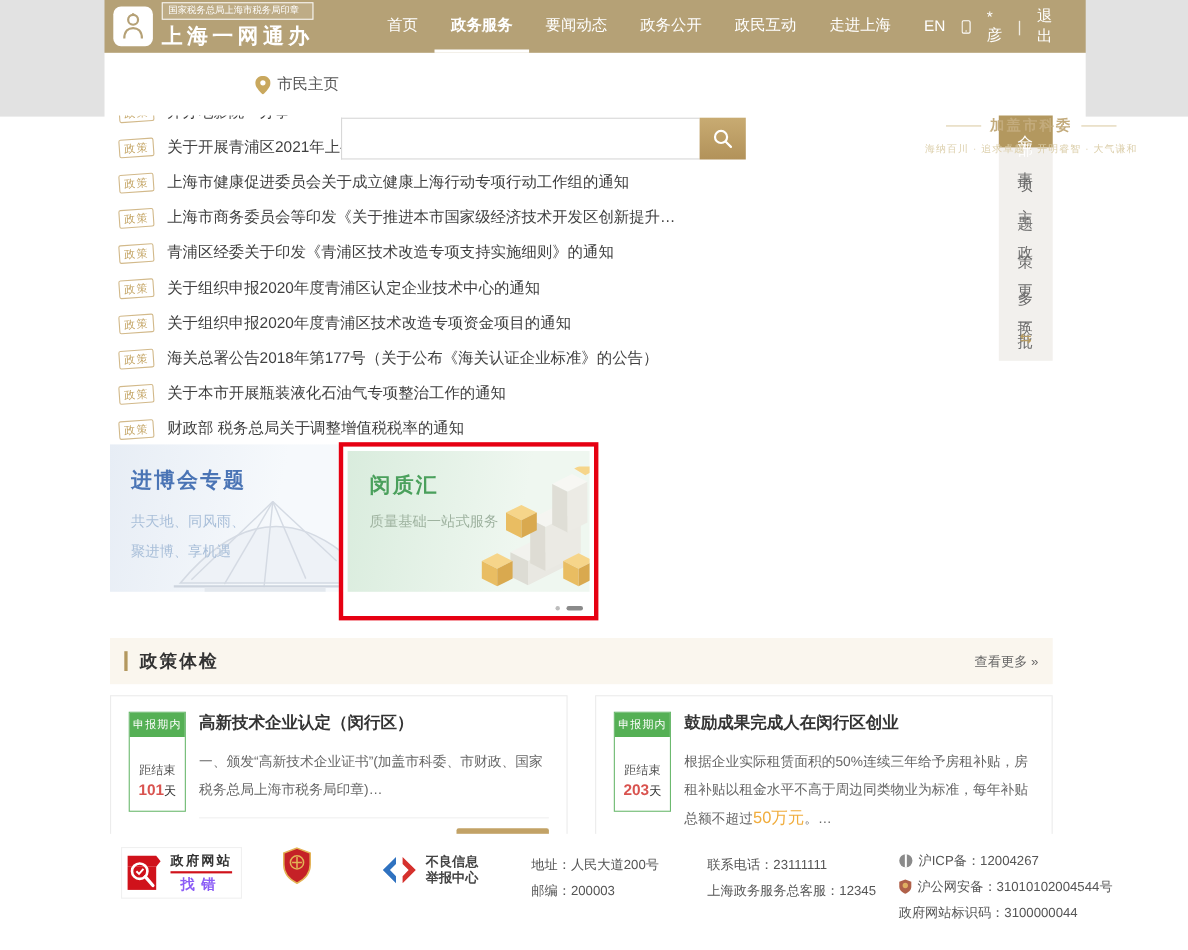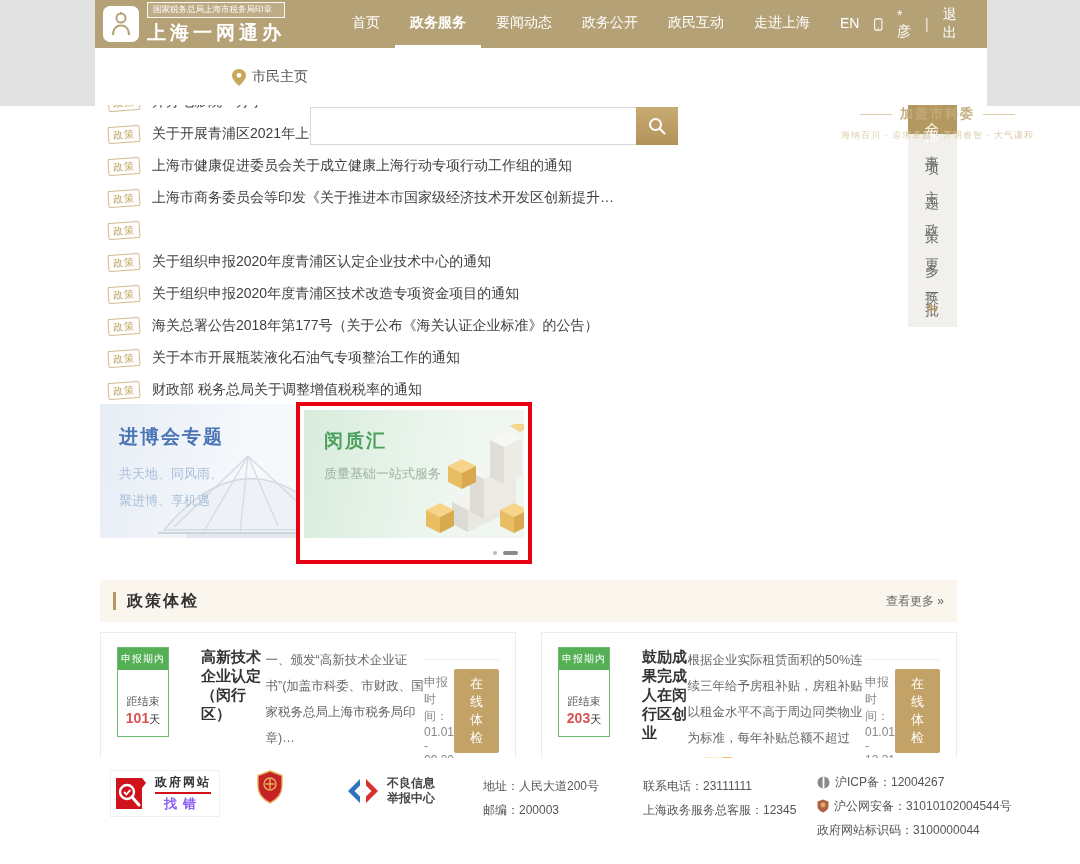--- a/index.html
+++ b/index.html
@@ -47,21 +47,21 @@
   .side-refresh { padding:10px 0 2px; font-size:14px; color:#6b6b6b; cursor:pointer; display:flex; flex-direction:column; align-items:center; gap:2px; }
   .refresh-icon { color:#b89c62; font-size:13px; }
 
   
   .expo-card { position:absolute; left:100px; top:404px; width:210px; height:134px; cursor:pointer;
                background:linear-gradient(100deg,#e7edf5 0%,#f6f9fc 70%); overflow:hidden; }
   .expo-title { position:absolute; left:19px; top:20px; color:#4a74b5; font-size:19px; font-weight:bold; letter-spacing:2px; }
   .expo-sub { position:absolute; left:19px; top:56px; color:#a9bfd9; font-size:13px; line-height:27px; }
   .expo-art { position:absolute; right:-6px; bottom:-4px; }
 
-  .highlight-frame { position:absolute; left:296px; top:402px; width:236px; height:162px; border:4px solid #e60012; background:#fff; z-index:6; }
+  .highlight-frame { position:absolute; left:308px; top:402px; width:236px; height:162px; border:4px solid #e60012; background:#fff; z-index:6; }
   .green-card { position:absolute; left:4px; top:4px; width:220px; height:128px; cursor:pointer;
                 background:linear-gradient(100deg,#d9ecdd 0%,#eff7f0 70%); overflow:hidden; }
   .green-title { position:absolute; left:20px; top:18px; color:#4aa05c; font-size:19px; font-weight:bold; letter-spacing:2px; }
   .green-sub { position:absolute; left:20px; top:55px; color:#9fb3a0; font-size:13px; }
   .cubes-art { position:absolute; right:-8px; bottom:-6px; }
   .carousel { position:absolute; right:10px; bottom:5px; display:flex; align-items:center; gap:6px; }
   .dot { width:4px; height:4px; border-radius:50%; background:#bdbdbd; cursor:pointer; }
   .dot-pill { width:15px; height:4px; border-radius:2px; background:#8a8a8a; cursor:pointer; }
 
   
@@ -72,21 +72,21 @@
   .more-link { margin-left:auto; margin-right:13px; font-size:12px; color:#666; cursor:pointer; }
 
   
   .pcards { position:absolute; left:100px; top:632px; width:857px; height:150px; display:flex; gap:25px; z-index:1; }
   .pcard { flex:1; background:#fff; border:1px solid #ececec; padding:14px 16px 0; display:flex; overflow:hidden; }
   .badge-box { width:52px; flex:0 0 auto; border:1px solid #6cb96f; text-align:center; align-self:flex-start; }
   .badge-top { background:#55b055; color:#fff; font-size:10px; padding:4px 0; letter-spacing:1px; }
   .badge-body { padding:23px 0 8px; font-size:11px; color:#555; line-height:17px; }
   .days-num { color:#d9534f; font-size:14px; font-weight:bold; }
   .days-unit { color:#333; font-size:11px; }
-  .pcard-main { margin-left:32px; flex:1; display:flex; }
+  .pcard-main { margin-left:12px; flex:1; display:flex; flex-direction:column; }
   .pcard-title { font-size:15px; font-weight:bold; color:#333; margin:1px 0 12px; cursor:pointer; }
   .pcard-desc { font-size:12.5px; color:#666; line-height:26px; }
   .amount-highlight { color:#f0ad3e; font-size:15px; }
   .pcard-bottom { border-top:1px solid #f0f0f0; margin-top:12px; padding-top:9px; display:flex; align-items:flex-start; justify-content:space-between; }
   .period { font-size:12px; color:#888; padding-top:5px; }
   .check-btn { background:#c2a266; color:#fff; font-size:13px; border:none; padding:6px 16px; border-radius:2px; cursor:pointer; }
 
   
   .footer { position:absolute; left:0; top:758px; width:1080px; height:106px; background:#fff; z-index:40; }
   .corner { position:absolute; top:0; height:106px; background:#e2e2e2; z-index:41; }
@@ -124,20 +124,21 @@
     <div class="p-row">
       <span class="p-tag">政策</span>
       <span class="p-title">上海市健康促进委员会关于成立健康上海行动专项行动工作组的通知</span>
     </div>
     <div class="p-row">
       <span class="p-tag">政策</span>
       <span class="p-title">上海市商务委员会等印发《关于推进本市国家级经济技术开发区创新提升…</span>
     </div>
     <div class="p-row">
       <span class="p-tag">政策</span>
+      <span class="p-title">青浦区经委关于印发《青浦区技术改造专项支持实施细则》的通知</span>
     </div>
     <div class="p-row">
       <span class="p-tag">政策</span>
       <span class="p-title">关于组织申报2020年度青浦区认定企业技术中心的通知</span>
     </div>
     <div class="p-row">
       <span class="p-tag">政策</span>
       <span class="p-title">关于组织申报2020年度青浦区技术改造专项资金项目的通知</span>
     </div>
     <div class="p-row">

